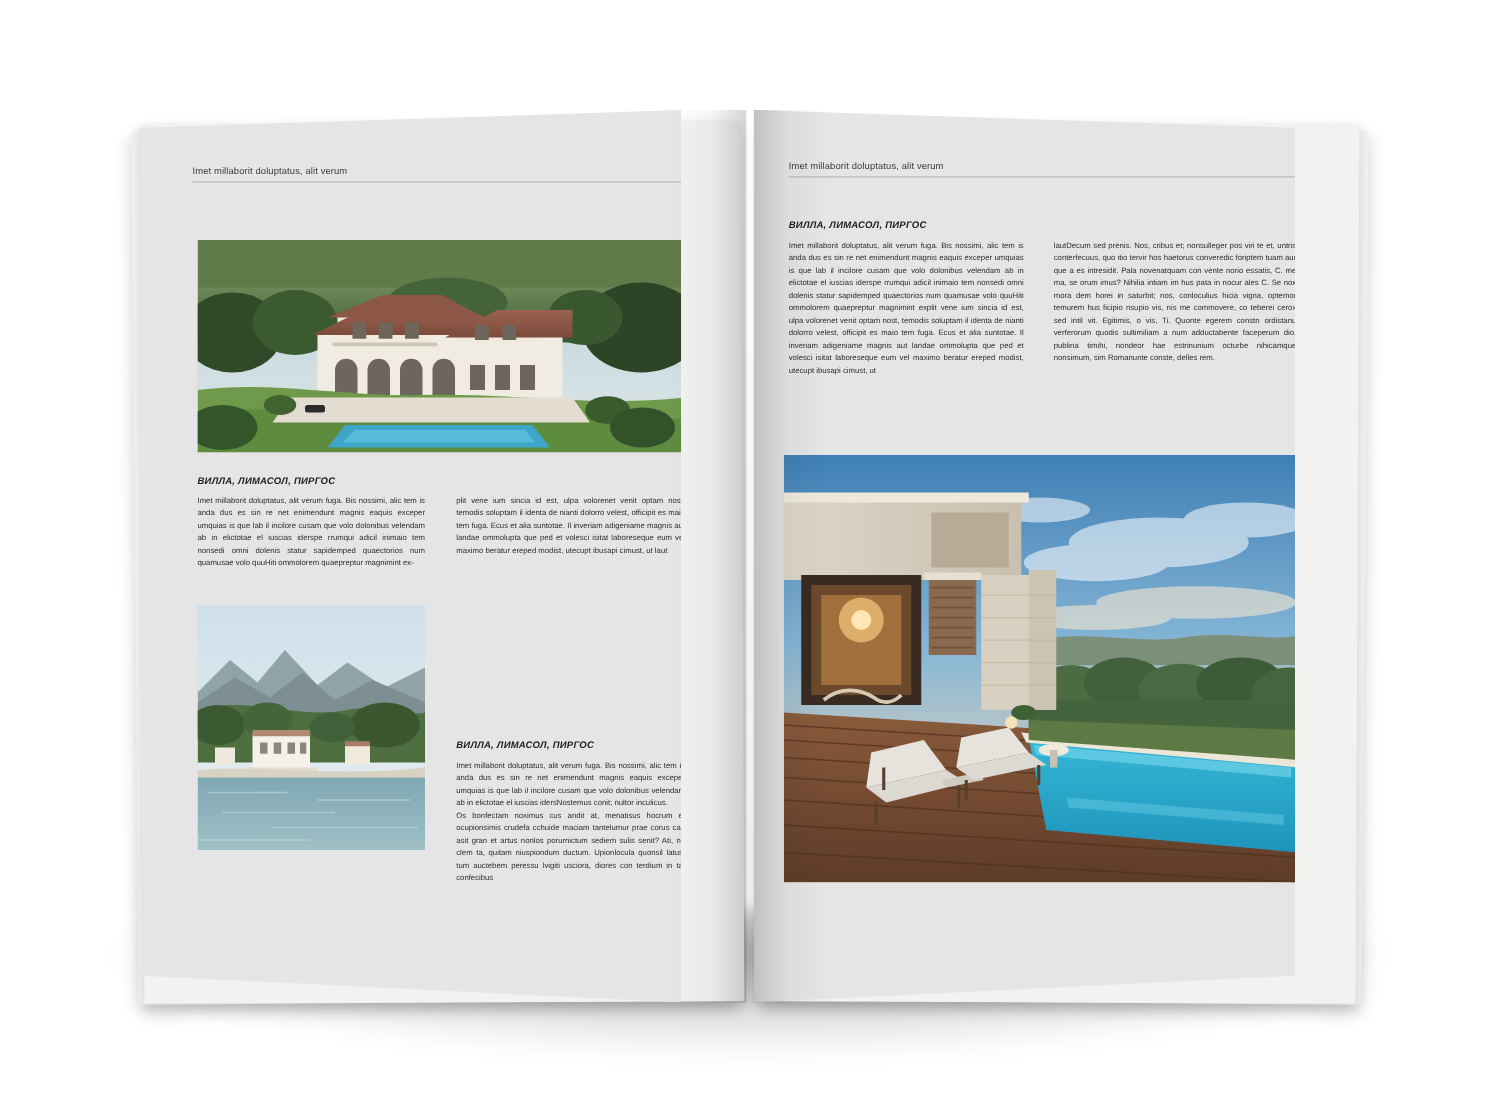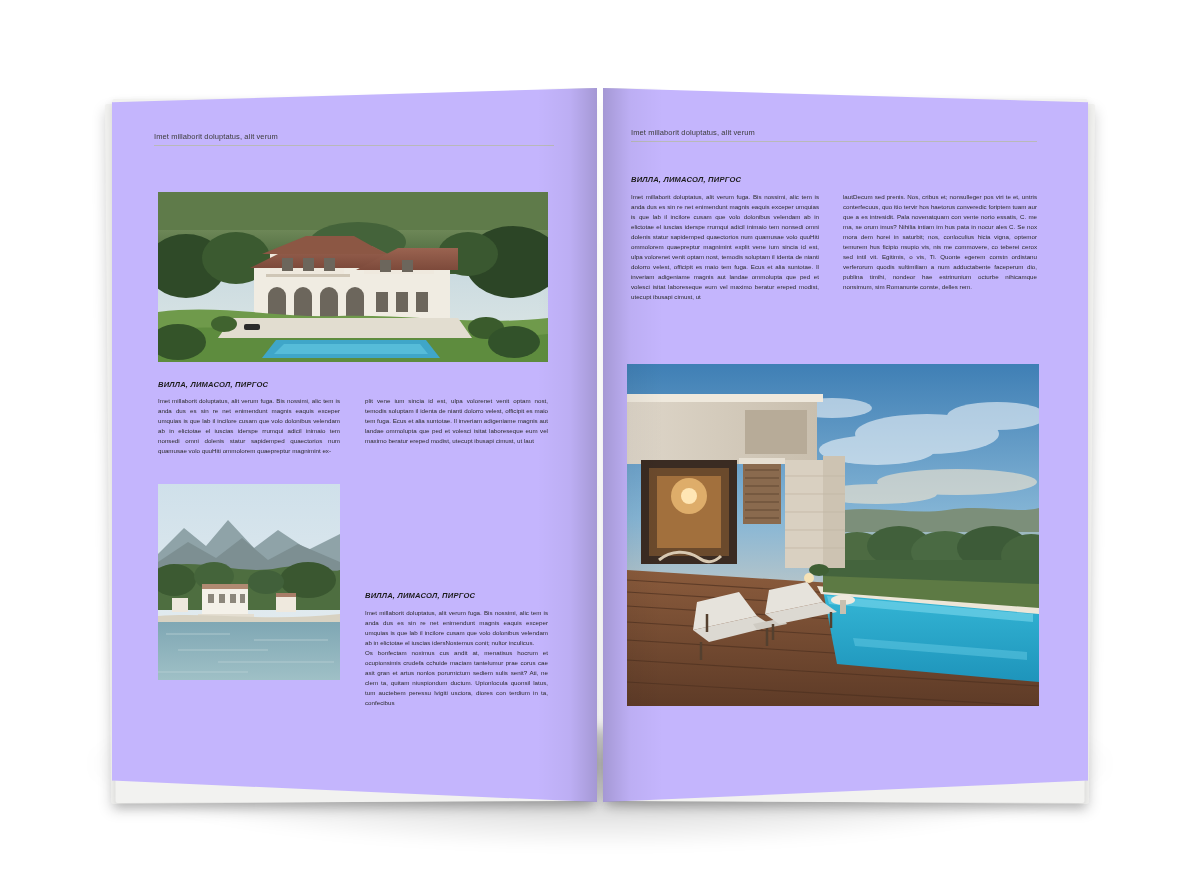--- a/index.html
+++ b/index.html
@@ -50,23 +50,23 @@
     top: 640px;
     width: 1020px;
     height: 120px;
     background: radial-gradient(ellipse at 50% 30%, rgba(0,0,0,0.30) 0%, rgba(0,0,0,0.10) 45%, rgba(0,0,0,0) 72%);
     filter: blur(6px);
   }
 
   .page {
     position: absolute;
     top: 0;
-    width: 485px;
+    width: 433px;
     height: 714px;
-    background: #c4b5fd;
+    background: #e5e5e5;
     overflow: hidden;
   }
   .page-left {
     left: 12px;
     clip-path: polygon(0 2.0%, 100% 0, 100% 100%, 0 97.0%);
     box-shadow: -2px 2px 10px rgba(0,0,0,0.10);
   }
   .page-right {
     left: 503px;
     clip-path: polygon(0 0, 100% 2.0%, 100% 97.0%, 0 100%);

